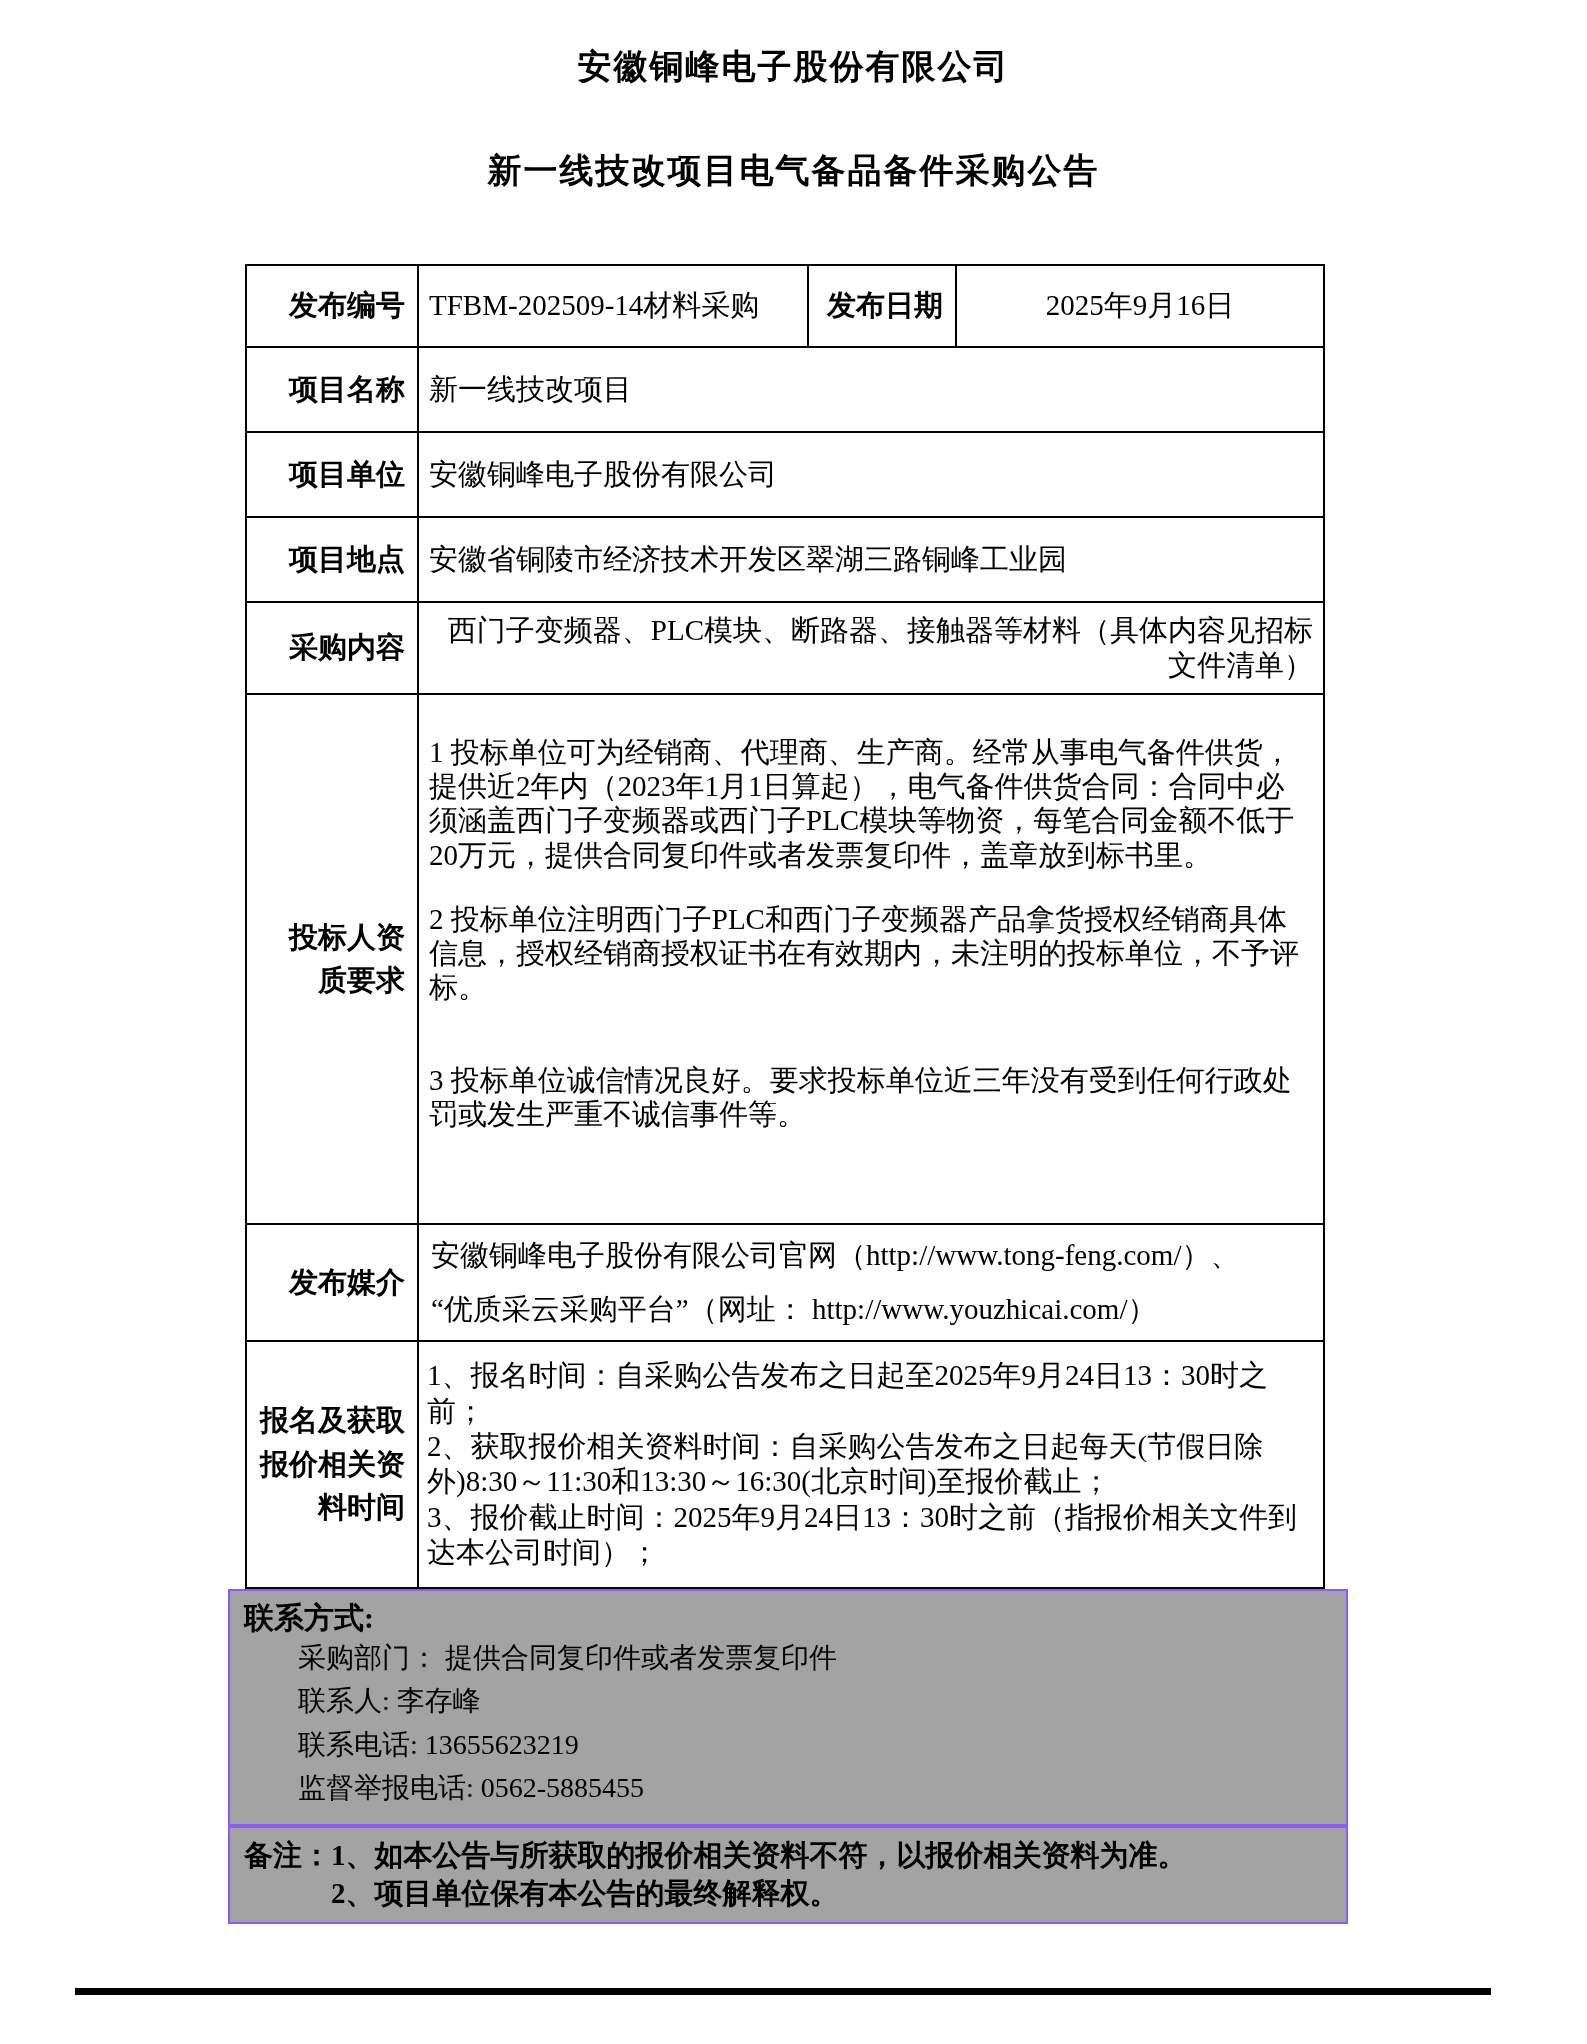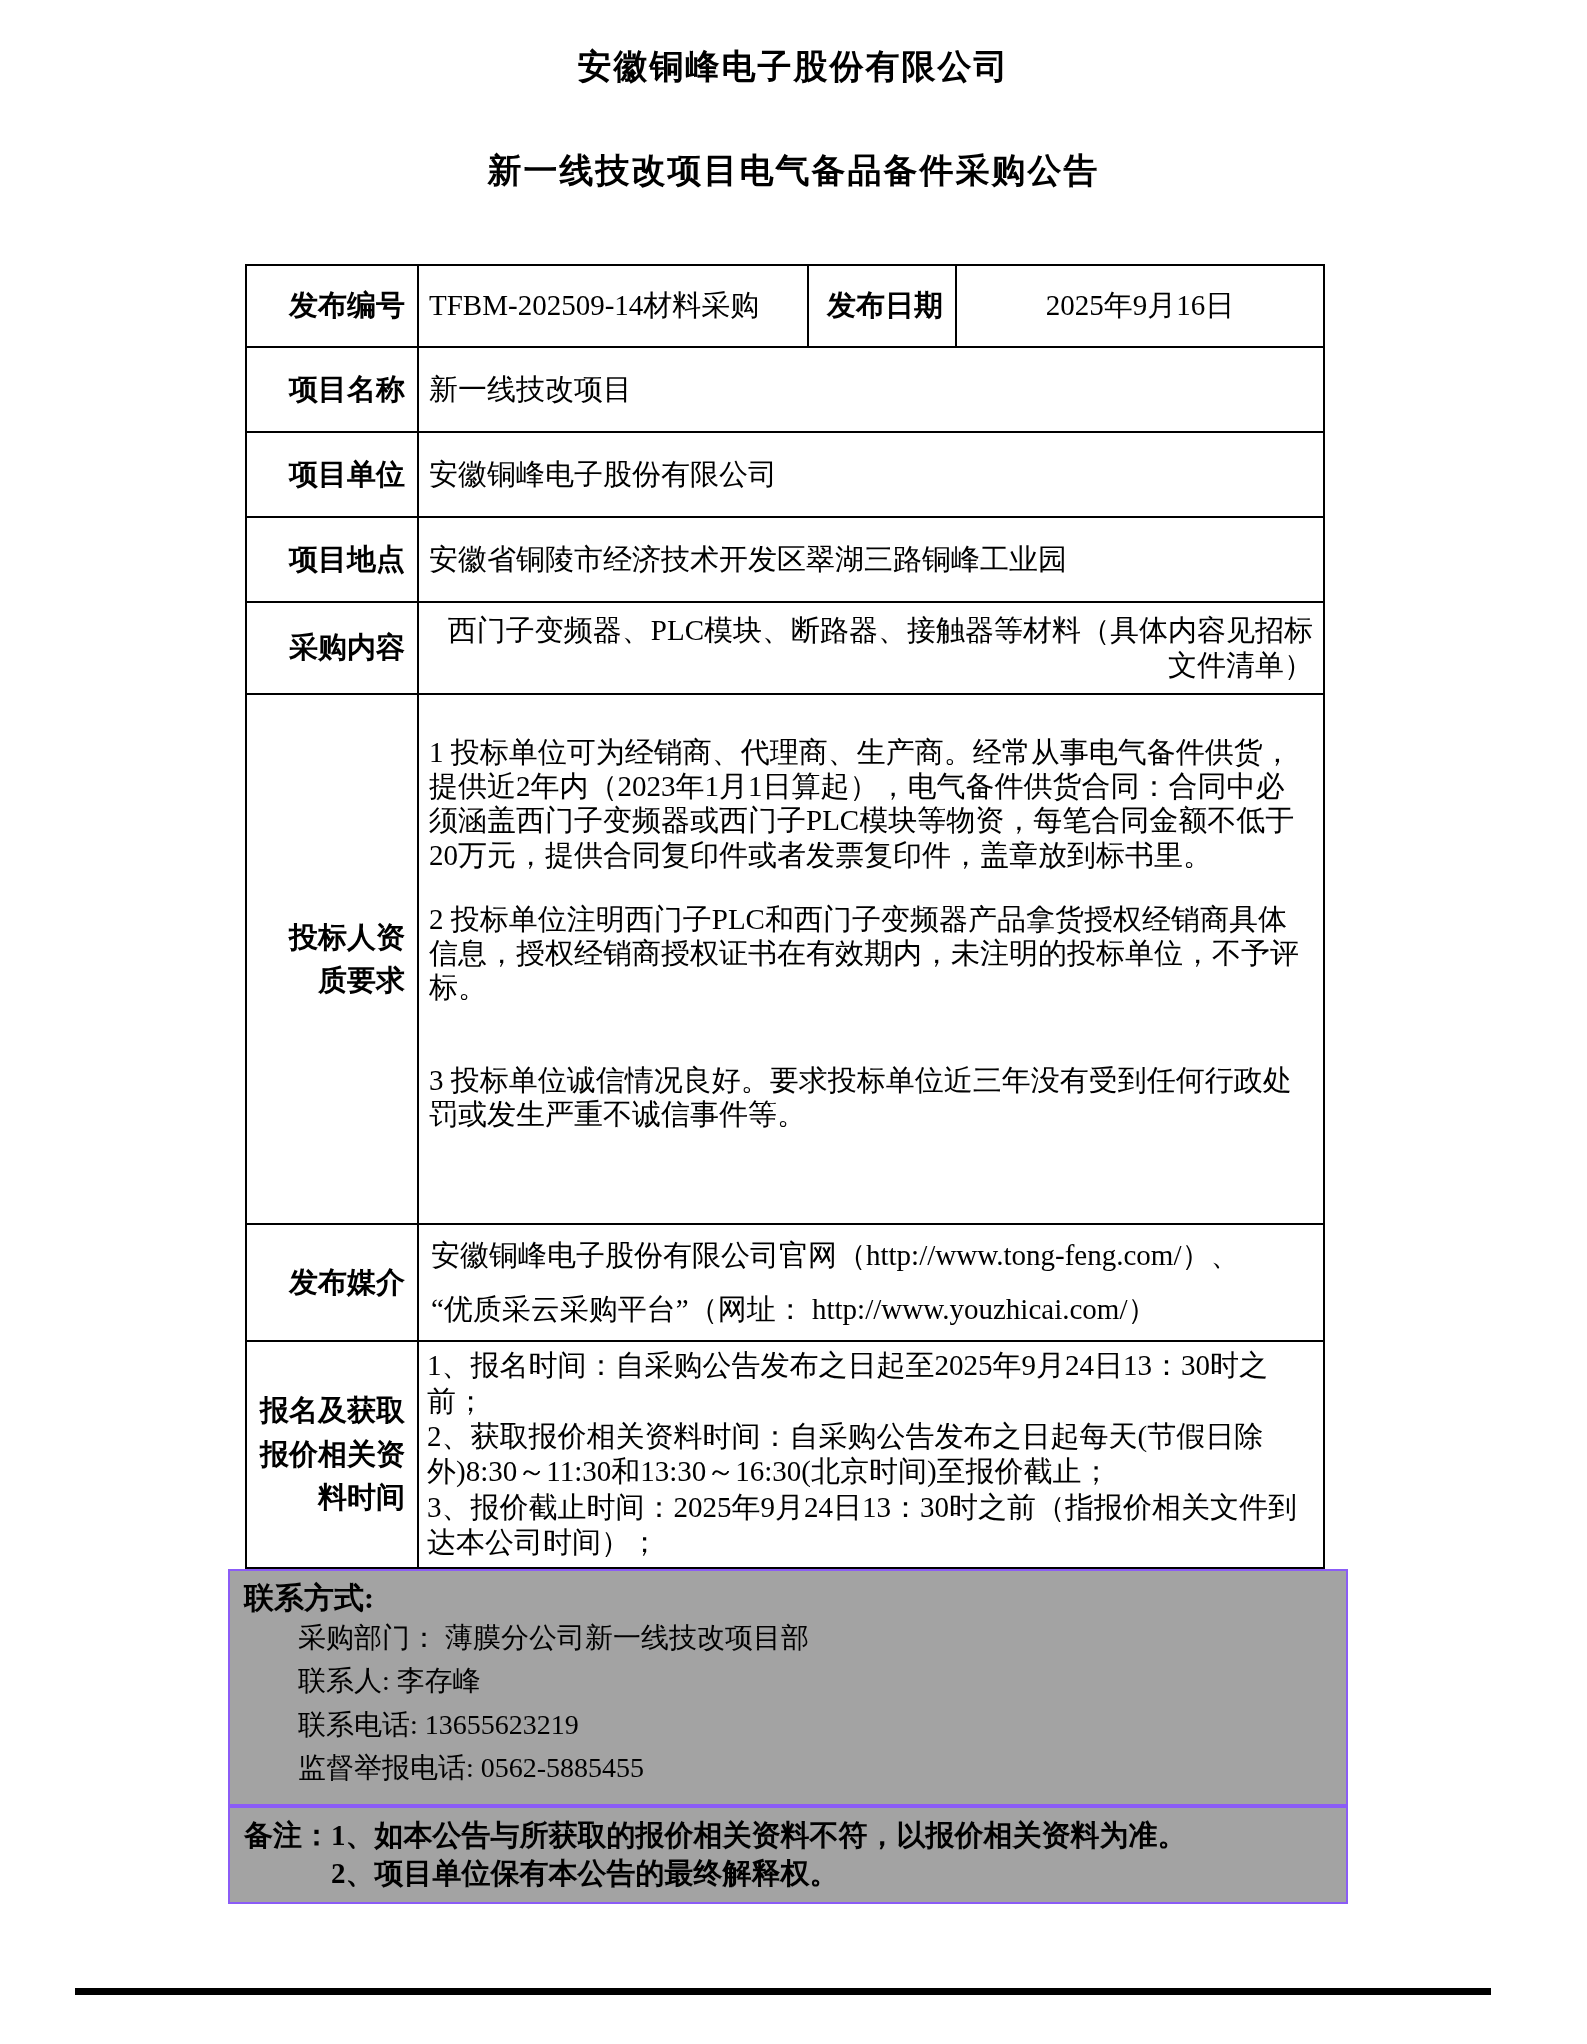--- a/index.html
+++ b/index.html
@@ -55,21 +55,21 @@
   tr.r-first  { height: 82px; }
   tr.r-std    { height: 85px; }
   tr.r-content{ height: 92px; }
   tr.r-qual   { height: 530px; }
   tr.r-media  { height: 100px; }
   tr.r-reg    { height: 178px; }
   td.qual-cell { vertical-align: top; padding: 40px 10px 8px 10px; }
   td.qual-cell p { margin: 0 0 30px 0; line-height: 1.18; }
   td.qual-cell p.gap-large { margin-bottom: 58px; }
   td.media-cell div { line-height: 1.85; padding-left: 2px; }
-  td.reg-cell { padding: 6px 8px; line-height: 1.22; vertical-align: middle; }
+  td.reg-cell { padding: 16px 8px; line-height: 1.22; vertical-align: middle; }
   td.reg-cell div { margin: 0; }
   .label-lines div { line-height: 1.5; }
   .box {
     box-sizing: border-box;
     margin-left: 228px;
     width: 1120px;
     border: 2px solid #8b5cf6;
     background: #a3a3a3;
   }
   .contact-box { padding: 8px 14px 14px 14px; }
@@ -160,21 +160,21 @@
         <div>2、获取报价相关资料时间：自采购公告发布之日起每天(节假日除外)8:30～11:30和13:30～16:30(北京时间)至报价截止；</div>
         <div>3、报价截止时间：2025年9月24日13：30时之前（指报价相关文件到达本公司时间）；</div>
       </td>
     </tr>
   </tbody>
     </table>
 
   <div class="box contact-box">
     <div class="contact-heading">联系方式:</div>
     <div class="contact-lines">
-      <div>采购部门： 薄膜分公司新一线技改项目部</div>
+      <div>采购部门： 提供合同复印件或者发票复印件</div>
       <div>联系人: 李存峰</div>
       <div>联系电话: 13655623219</div>
       <div>监督举报电话: 0562-5885455</div>
     </div>
   </div>
 
   <div class="box remarks-box">
     <span class="remarks-prefix">备注：</span>
     <div class="remark-items">
       <div>1、如本公告与所获取的报价相关资料不符，以报价相关资料为准。</div>

